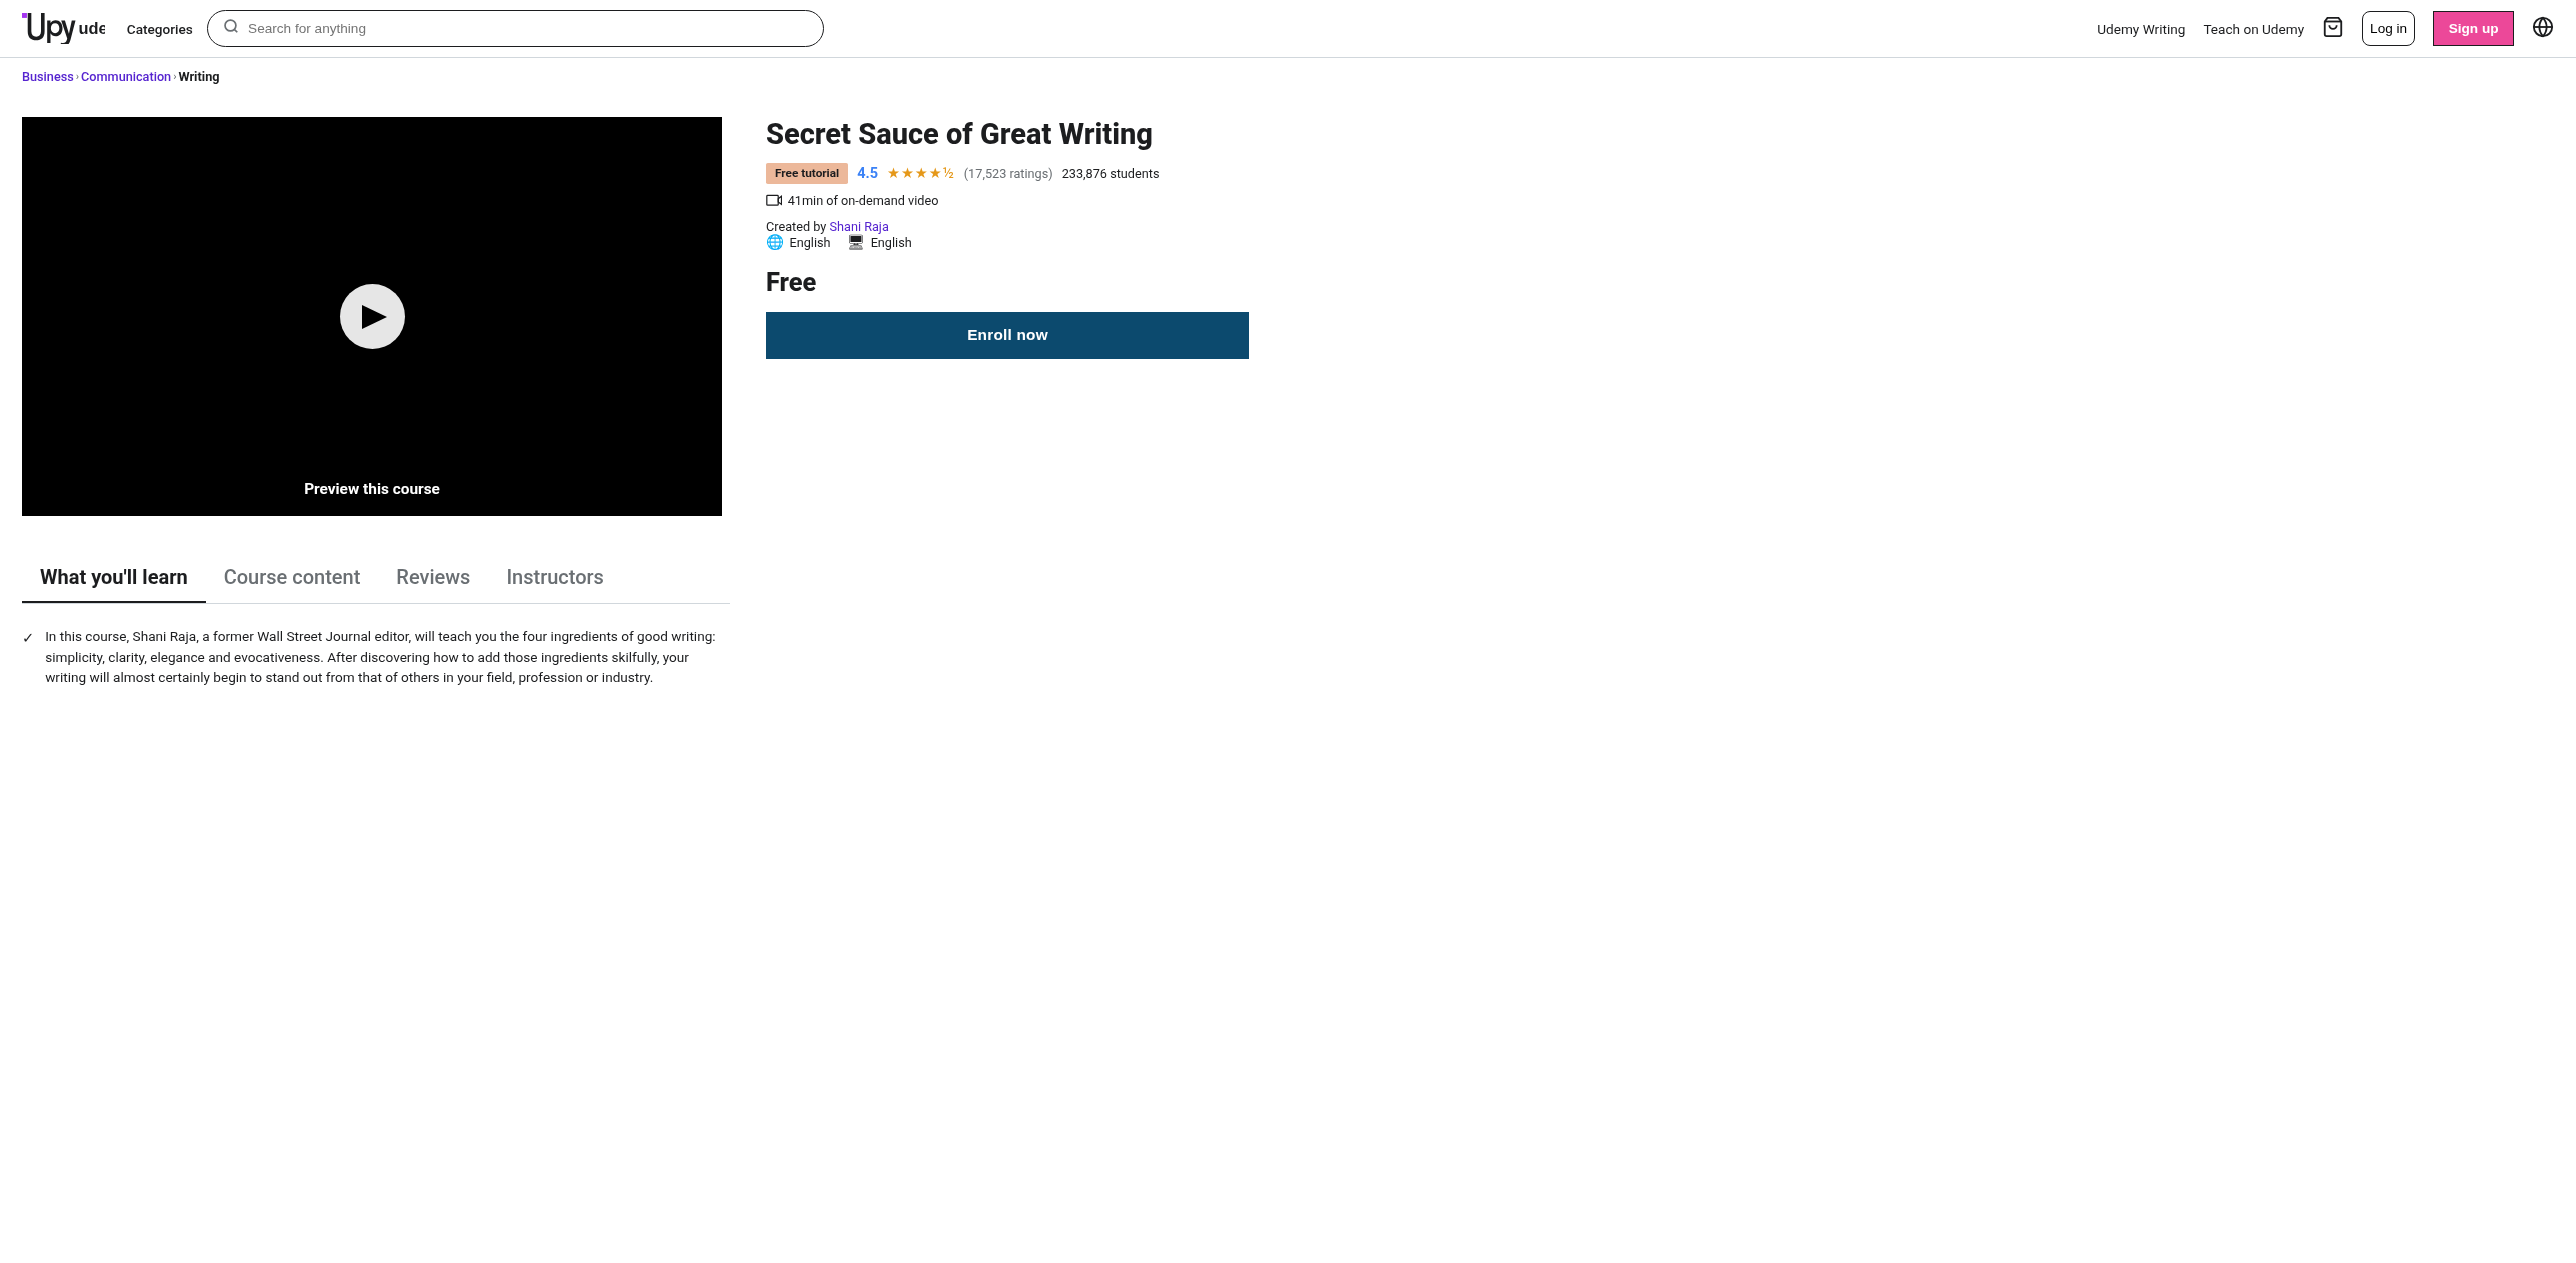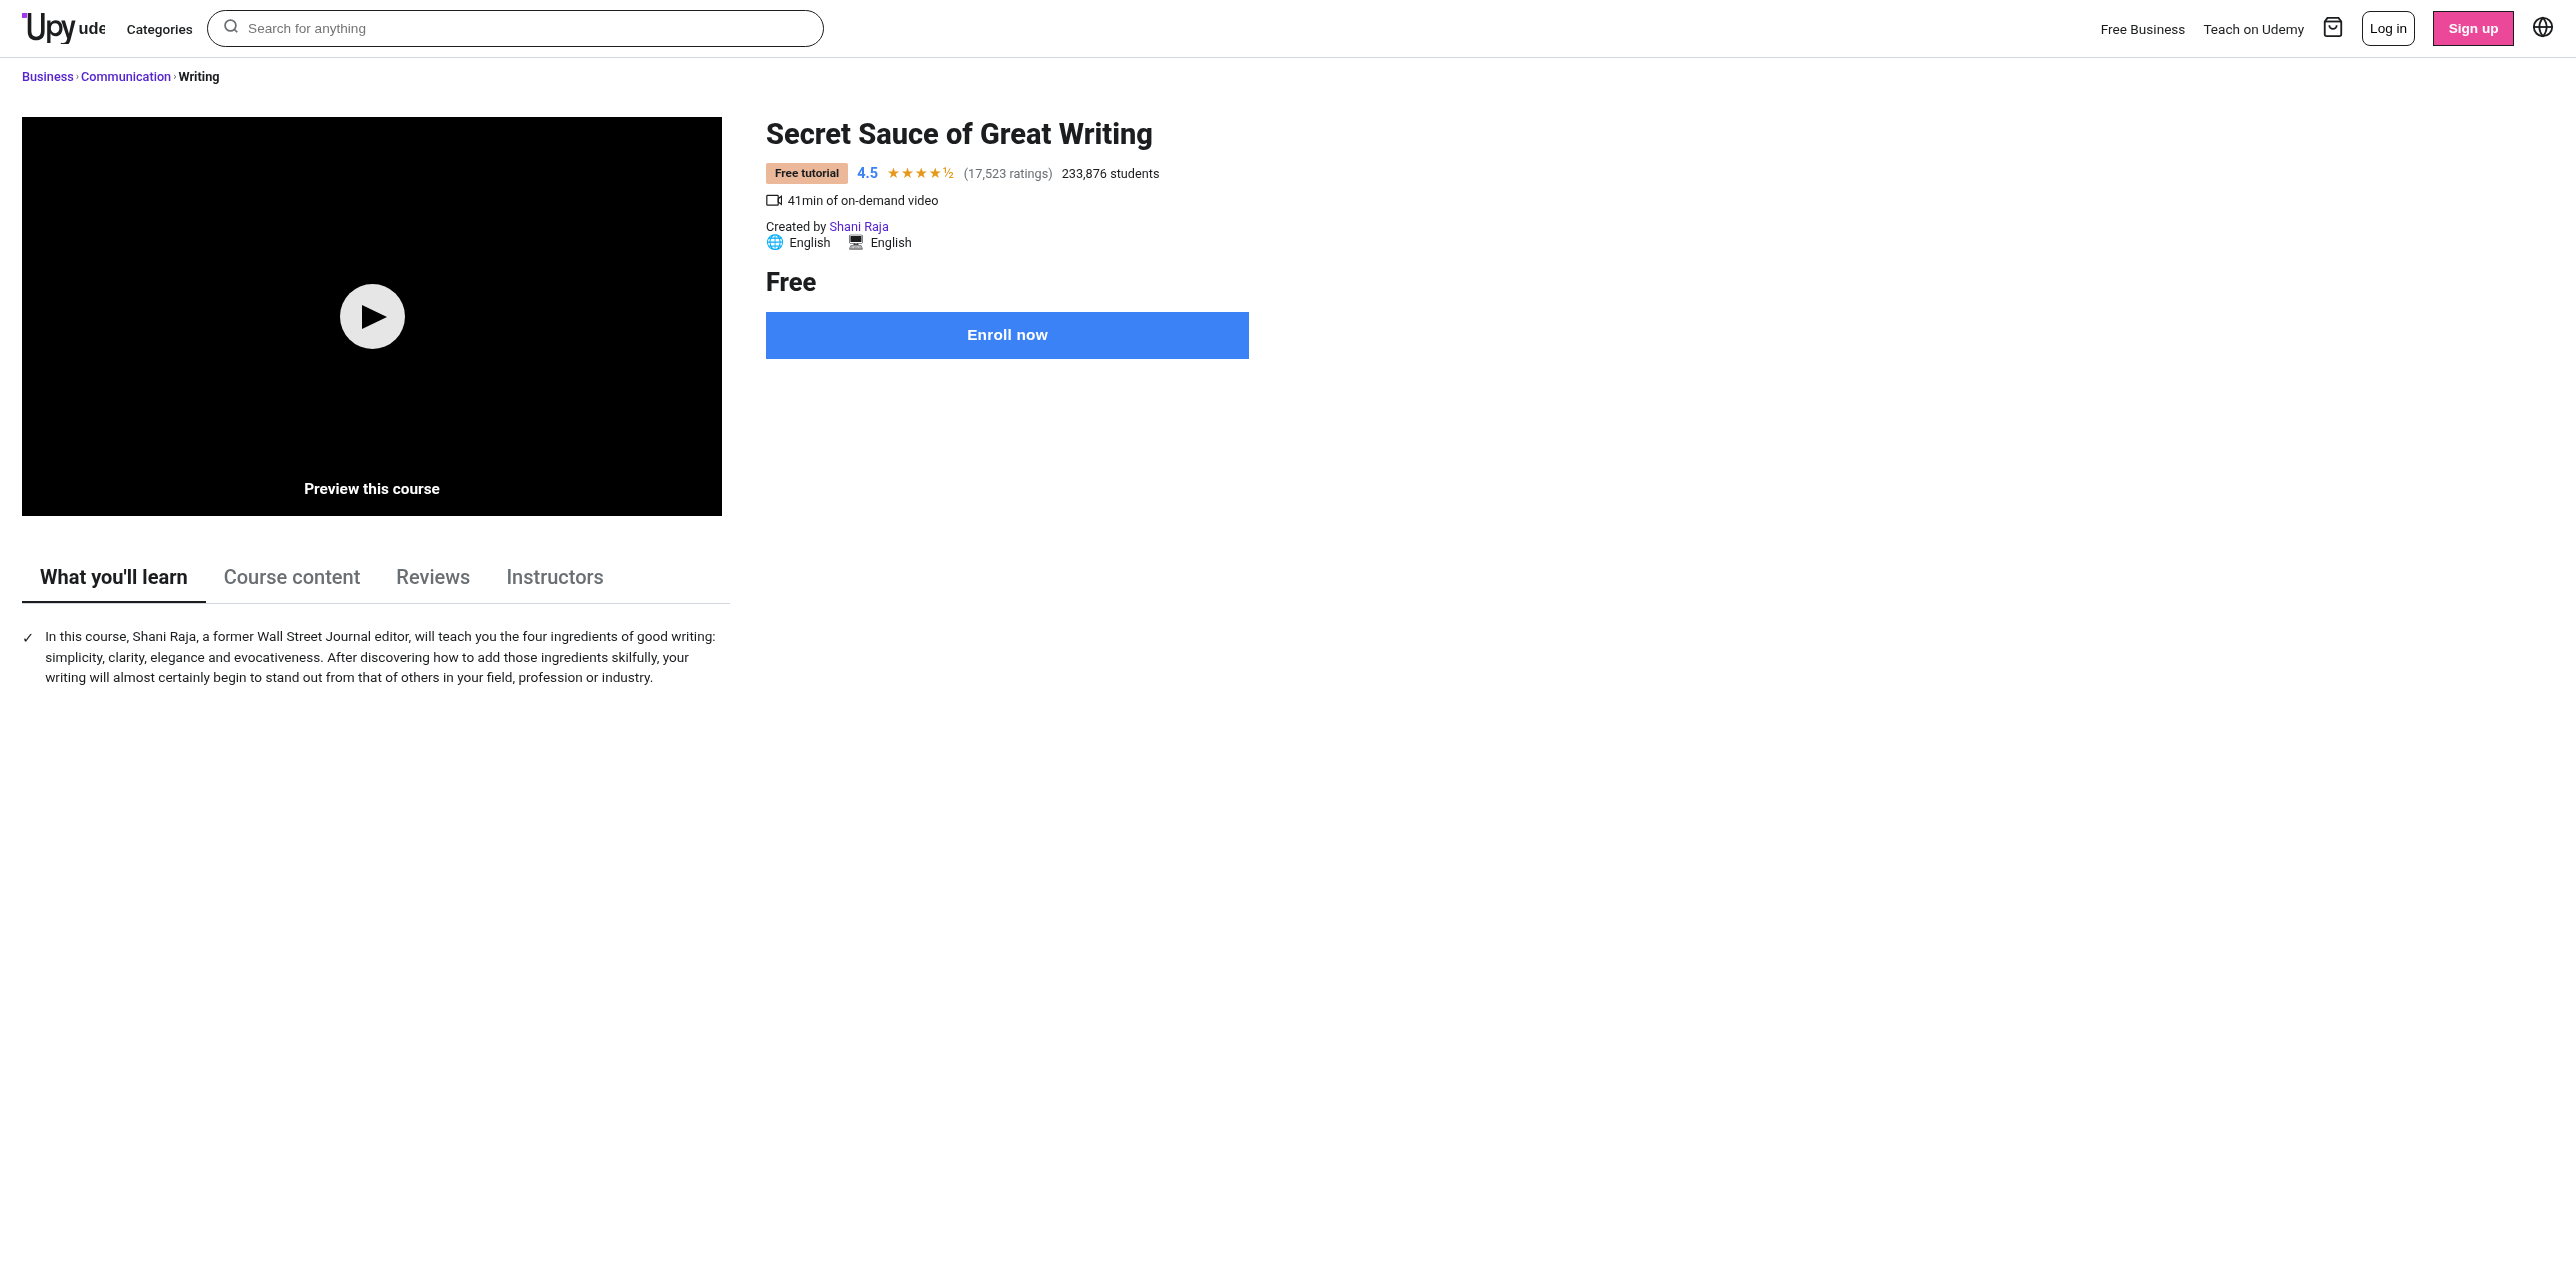--- a/index.html
+++ b/index.html
@@ -189,21 +189,21 @@
       align-items: center;
       gap: 5.4px;
     }
     .price-label {
       font-size: 25.4px;
       font-weight: 800;
       margin-bottom: 14.5px;
     }
     .btn-enroll {
       width: 100%;
-      background: #3b82f6;
+      background: #0c4a6e;
       color: #fff;
       border: none;
       padding: 14.5px;
       font-size: 15.4px;
       font-weight: 700;
       cursor: pointer;
       text-align: center;
       letter-spacing: 0.2px;
     }
 
@@ -276,21 +276,21 @@
     <span class="search-icon-wrap">
       <svg width="16.3" height="16.3" viewBox="0 0 24 24" fill="none" stroke="currentColor" stroke-width="2.5">
         <circle cx="11" cy="11" r="8"></circle>
           <line x1="21" y1="21" x2="16.65" y2="16.65"></line>
       </svg>
     </span>
     <input type="text" placeholder="Search for anything" style="">
   </div>
 
   <div class="navbar-right">
-    <span class="navbar-link">Free Business</span>
+    <span class="navbar-link">Udemy Writing</span>
     <span class="navbar-link">Teach on Udemy</span>
     <span class="navbar-cart">
       <svg width="22" height="22" viewBox="0 0 24 24" fill="none" stroke="#1c1d1f" stroke-width="2">
         <path d="M6 2L3 6v14a2 2 0 002 2h14a2 2 0 002-2V6l-3-4z"></path>
         <line x1="3" y1="6" x2="21" y2="6"></line>
         <path d="M16 10a4 4 0 01-8 0"></path>
       </svg>
     </span>
     <button class="btn-login">Log in</button>
     <button class="btn-signup">Sign up</button>

